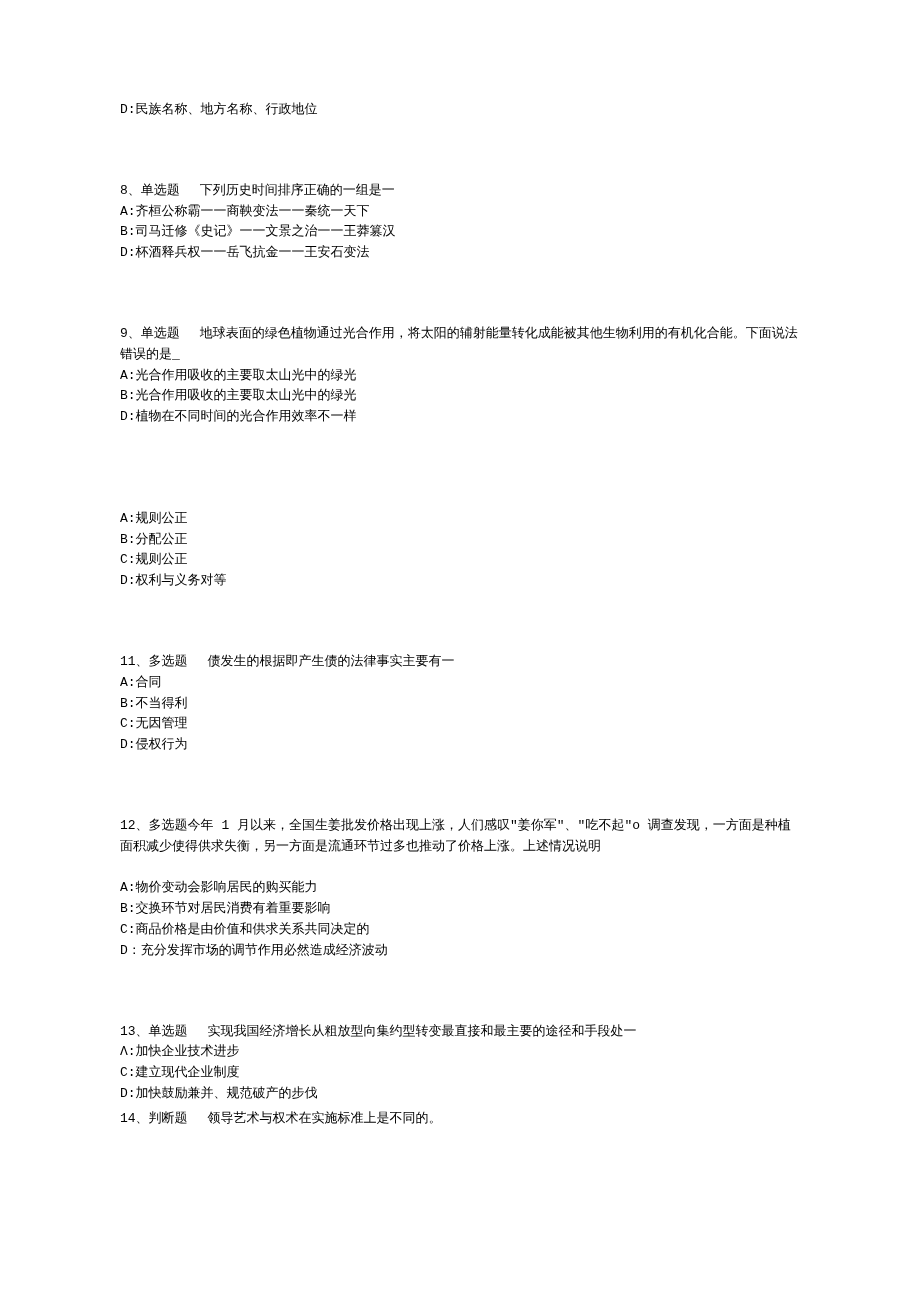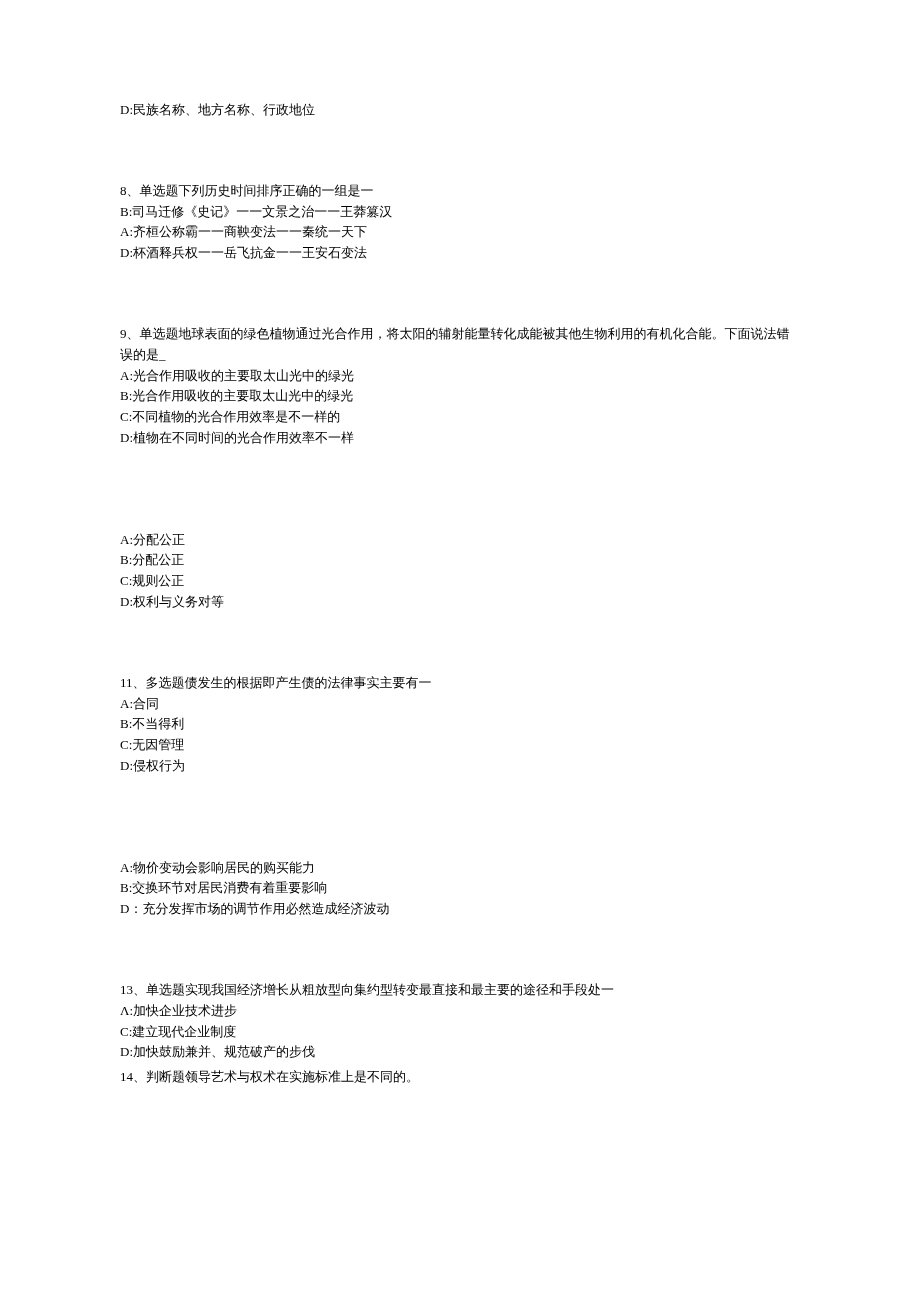--- a/index.html
+++ b/index.html
@@ -1,79 +1,81 @@
 <!DOCTYPE html>
 <html><head>
   <meta charset="utf-8">
   <style>
-    * { margin: 0; padding: 0; box-sizing: border-box; }
+    * { margin: 0; padding: 0; box-sizing: border-box; font-family: Liberation Mono, monospace; }
     body {
       width: 920px;
       height: 1301px;
       background: #ffffff;
       font-family: "SimSun", "宋体", serif;
       font-size: 13px;
       line-height: 1.6;
       color: #000000;
       padding: 100px 120px 50px 120px;
     }
     .question-block {
       margin-bottom: 60px;
     }
     .question-block.tight {
       margin-bottom: 4px;
     }
     .line {
       white-space: pre-wrap;
     }
     .q-type {
+      margin-right: 20px;
     }
   </style>
 </head>
 <body>
 
 <div class="question-block">
   <div class="line">D:民族名称、地方名称、行政地位</div>
 </div>
 
 <div class="question-block">
   <div class="line"><span class="q-type">8、单选题</span><span>下列历史时间排序正确的一组是一</span></div>
+  <div class="line">A:齐桓公称霸一一商鞅变法一一秦统一天下</div>
   <div class="line">B:司马迁修《史记》一一文景之治一一王莽篡汉</div>
-  <div class="line">A:齐桓公称霸一一商鞅变法一一秦统一天下</div>
   <div class="line">D:杯酒释兵权一一岳飞抗金一一王安石变法</div>
 </div>
 
 <div class="question-block">
   <div class="line"><span class="q-type">9、单选题</span><span>地球表面的绿色植物通过光合作用，将太阳的辅射能量转化成能被其他生物利用的有机化合能。下面说法错误的是_</span></div>
   <div class="line">A:光合作用吸收的主要取太山光中的绿光</div>
   <div class="line">B:光合作用吸收的主要取太山光中的绿光</div>
-  <div class="line">C:不同植物的光合作用效率是不一样的</div>
   <div class="line">D:植物在不同时间的光合作用效率不一样</div>
 </div>
 
 <div class="question-block">
   <div class="line">&nbsp;</div>
-  <div class="line">A:分配公正</div>
+  <div class="line">A:规则公正</div>
   <div class="line">B:分配公正</div>
   <div class="line">C:规则公正</div>
   <div class="line">D:权利与义务对等</div>
 </div>
 
 <div class="question-block">
   <div class="line"><span class="q-type">11、多选题</span><span>债发生的根据即产生债的法律事实主要有一</span></div>
   <div class="line">A:合同</div>
   <div class="line">B:不当得利</div>
   <div class="line">C:无因管理</div>
   <div class="line">D:侵权行为</div>
 </div>
 
 <div class="question-block">
+  <div class="line"><span>12、多选题</span><span>今年 1 月以来，全国生姜批发价格出现上涨，人们感叹"姜你军"、"吃不起"o 调查发现，一方面是种植面积减少使得供求失衡，另一方面是流通环节过多也推动了价格上涨。上述情况说明</span></div>
   <div class="line">&nbsp;</div>
   <div class="line">A:物价变动会影响居民的购买能力</div>
   <div class="line">B:交换环节对居民消费有着重要影响</div>
+  <div class="line">C:商品价格是由价值和供求关系共同决定的</div>
   <div class="line">D：充分发挥市场的调节作用必然造成经济波动</div>
 </div>
 
 <div class="question-block tight">
   <div class="line"><span class="q-type">13、单选题</span><span>实现我国经济增长从粗放型向集约型转变最直接和最主要的途径和手段处一</span></div>
   <div class="line">Λ:加快企业技术进步</div>
   <div class="line">C:建立现代企业制度</div>
   <div class="line">D:加快鼓励兼并、规范破产的步伐</div>
 </div>
 

